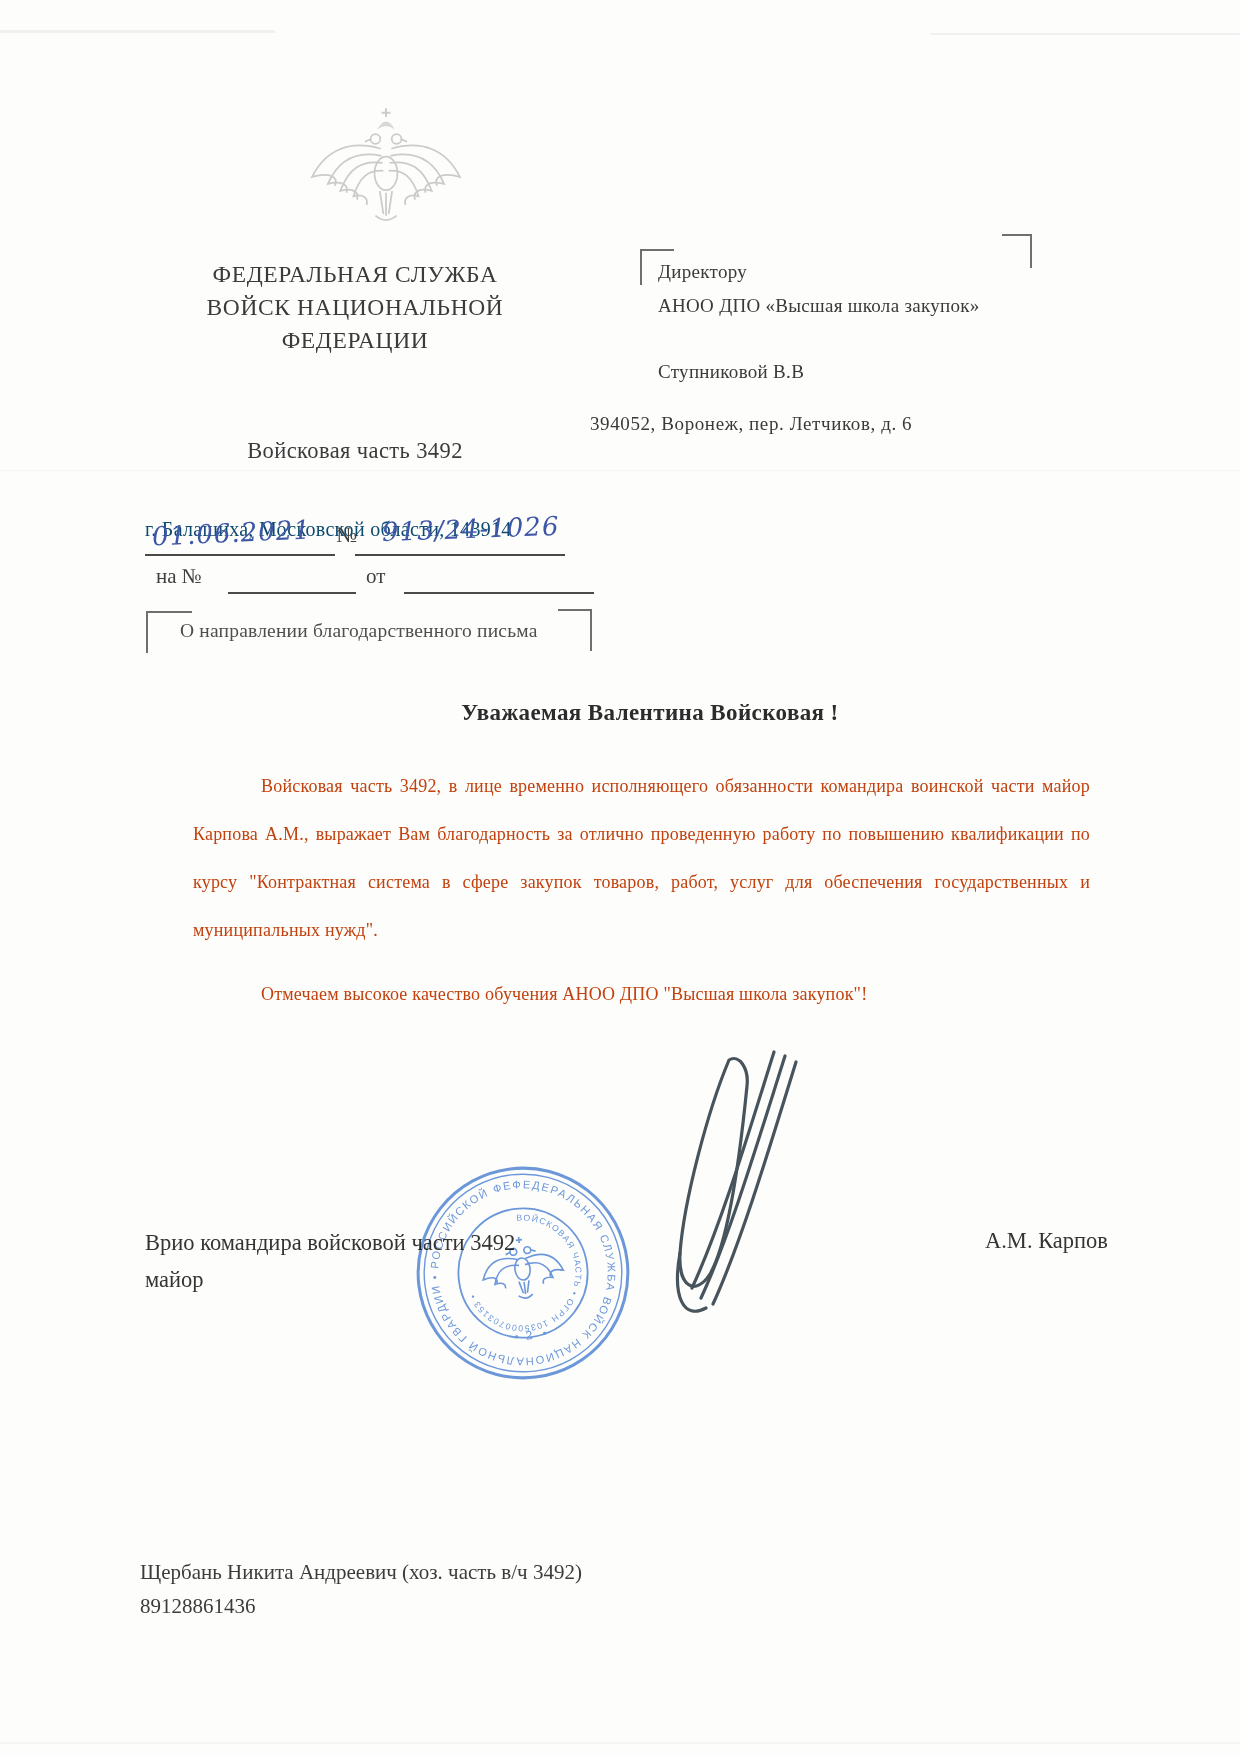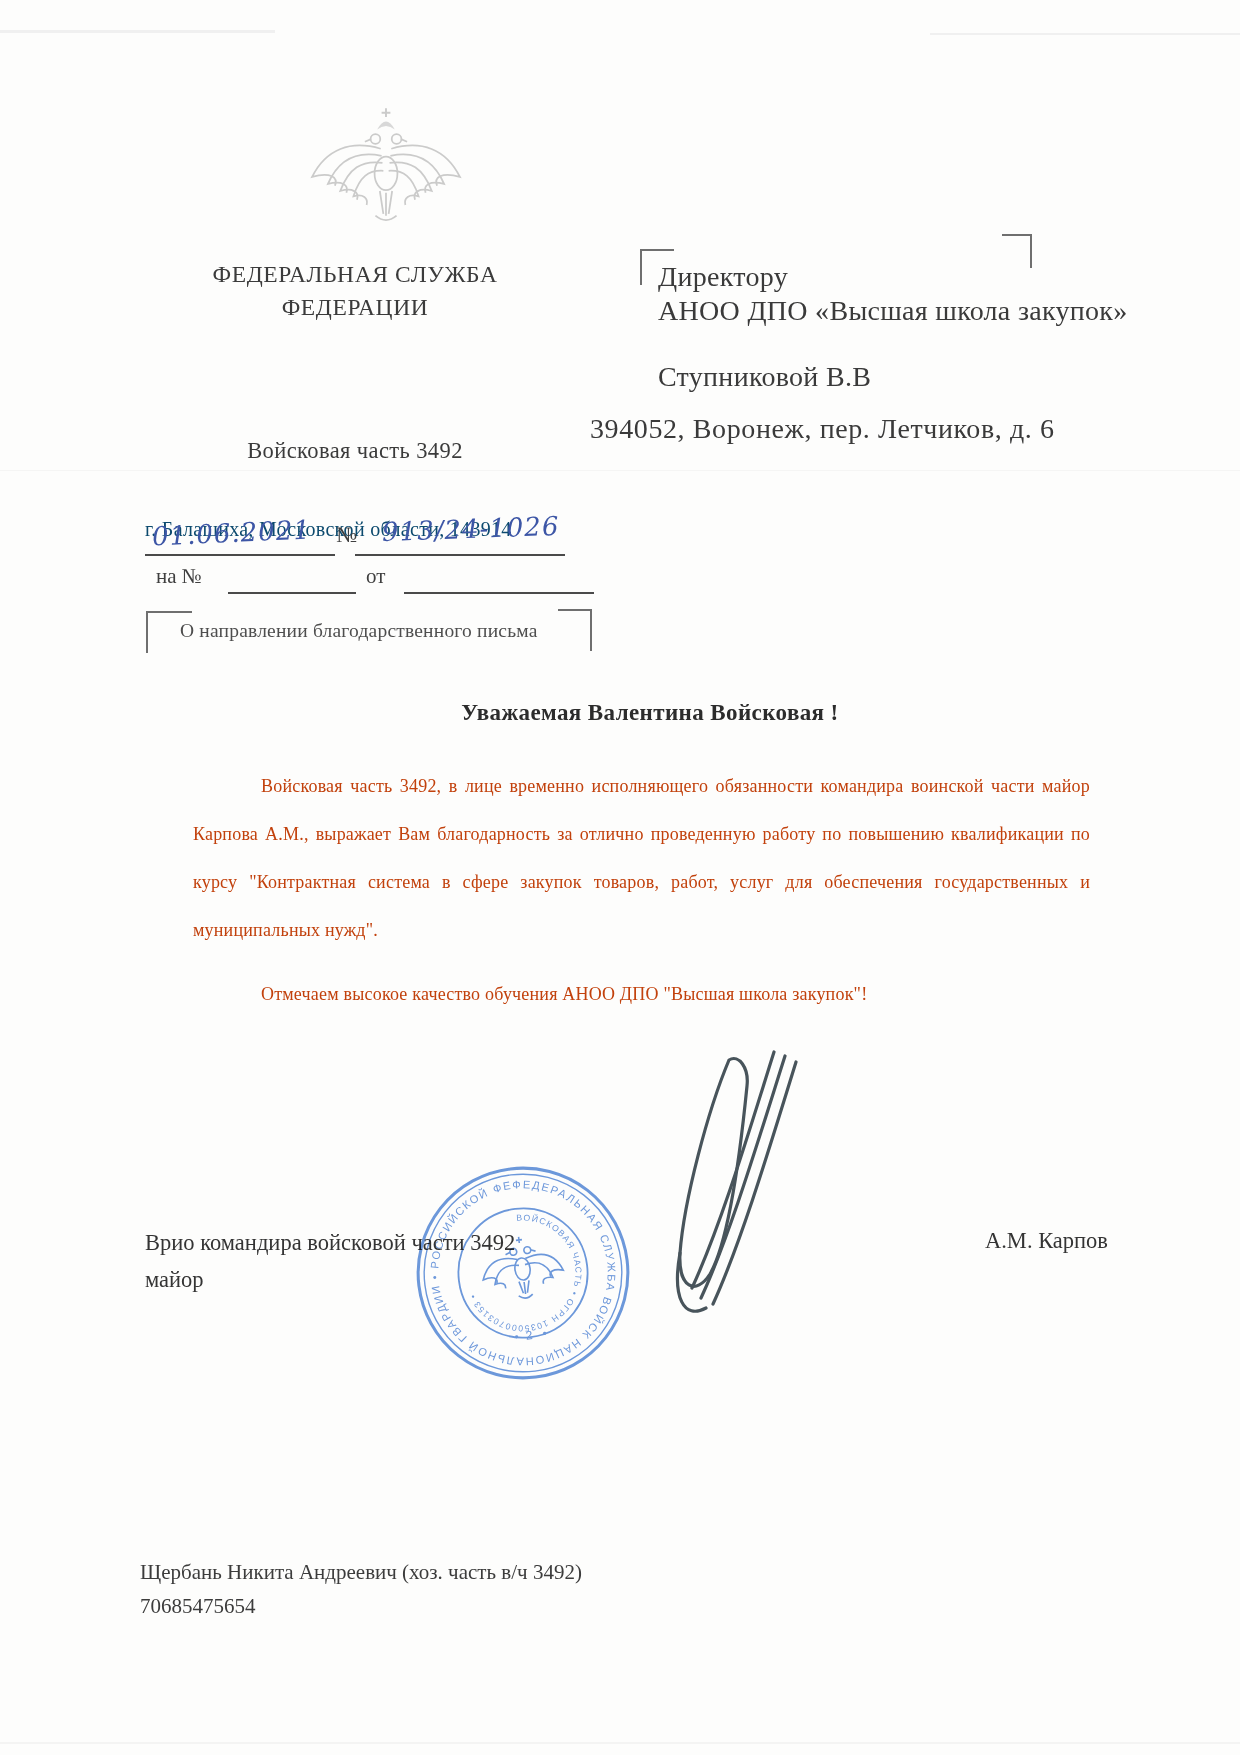--- a/index.html
+++ b/index.html
@@ -19,21 +19,21 @@
   .city { left:145px; top:498px; font-size:20px; color:#0c4a6e; letter-spacing:.3px;margin-top:20px; }
   .hand {
     font-family:"DejaVu Serif", serif; font-style:italic;
     color:#3d56a6; font-size:26px; letter-spacing:1px; white-space:nowrap;
   }
   .formline { background:#4a4a4a; height:2px; }
   .formtext { font-size:21px; color:#3f3f3f; }
   .corner { position:absolute; }
   .corner .h { position:absolute; background:#6f6f6f; height:2px; }
   .corner .v { position:absolute; background:#6f6f6f; width:2px; }
-  .recipient-line { font-size:28px; color:#3a3a3a; letter-spacing:.3px; white-space:nowrap; }
+  .recipient-line { font-size:19px; color:#3a3a3a; letter-spacing:.3px; white-space:nowrap; }
   .subject { font-size:19.5px; color:#4e4e4e; letter-spacing:.2px; }
   .salutation { left:230px; top:700px; width:840px; text-align:center; font-weight:bold; font-size:23px; color:#2c2c2c; letter-spacing:.4px; }
   .bodytext {
     left:145px; top:762px; width:897px;
     font-size:18px; line-height:48px; text-align:justify; color:#c2410c;
     letter-spacing:.2px;
     margin-left:48px;
   }
   .bodytext p { text-indent:68px; }
   .bodytext p + p { margin-top:16px; }
@@ -70,20 +70,21 @@
       <path d="M104 68 C128 65 142 74 152 100 C138 96 130 101 133 110"></path>
       <path d="M103 77 C120 76 130 84 137 106 C126 103 120 108 122 116"></path>
       <ellipse cx="100" cy="80" rx="13" ry="19"></ellipse>
       <path d="M93 100 L97 126 M107 100 L103 126 M100 102 V128"></path>
       <path d="M88 128 Q100 138 112 128"></path>
     </svg>
   </div>
 
   <div class="abs agency">
     <div>ФЕДЕРАЛЬНАЯ СЛУЖБА</div>
+    <div>ВОЙСК НАЦИОНАЛЬНОЙ</div>
     <div>ФЕДЕРАЦИИ</div>
   </div>
   <div class="abs unit">Войсковая часть 3492</div>
   <div class="abs city">г. Балашиха, Московской области, 143914</div>
 
   <div class="abs hand" style="left:152px; top:518px; transform:rotate(-2.5deg);">01.06.2021</div>
   <div class="abs formtext" style="left:336px; top:522px; font-size:22px;">№</div>
   <div class="abs hand" style="left:382px; top:514px; transform:rotate(-2deg);">913/24-1026</div>
   <div class="abs formline" style="left:145px; top:554px; width:190px;"></div>
   <div class="abs formline" style="left:355px; top:554px; width:210px;"></div>
@@ -169,15 +170,15 @@
         <path d="M141 12 C120 62 96 152 92 205 C90 240 108 248 122 226 C140 195 151 118 159 38 C161 20 151 6 141 12 Z"></path>
         <path d="M186 4 C162 80 134 175 104 240"></path>
         <path d="M197 8 C171 90 141 190 113 250"></path>
         <path d="M208 14 C183 95 153 195 125 256"></path>
         <path d="M92 205 C84 250 96 272 118 260"></path>
       </g>
     </svg>
   </div>
 
   <div class="abs footer-line" style="top:1560px;">Щербань Никита Андреевич (хоз. часть в/ч 3492)</div>
-  <div class="abs footer-line" style="top:1594px;">70685475654</div>
+  <div class="abs footer-line" style="top:1594px;">89128861436</div>
 
 </div>
 
 </body></html>

